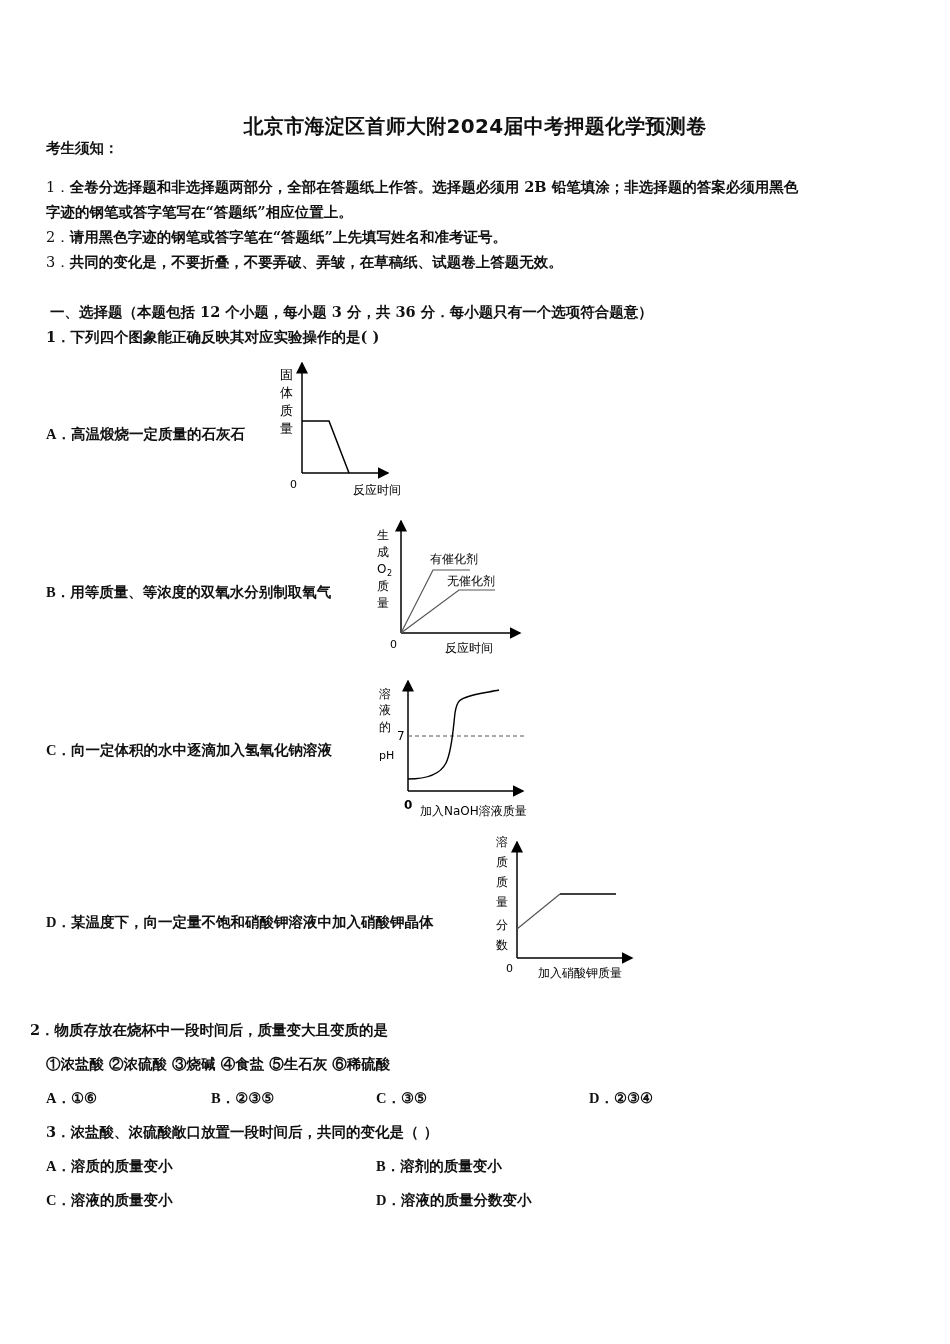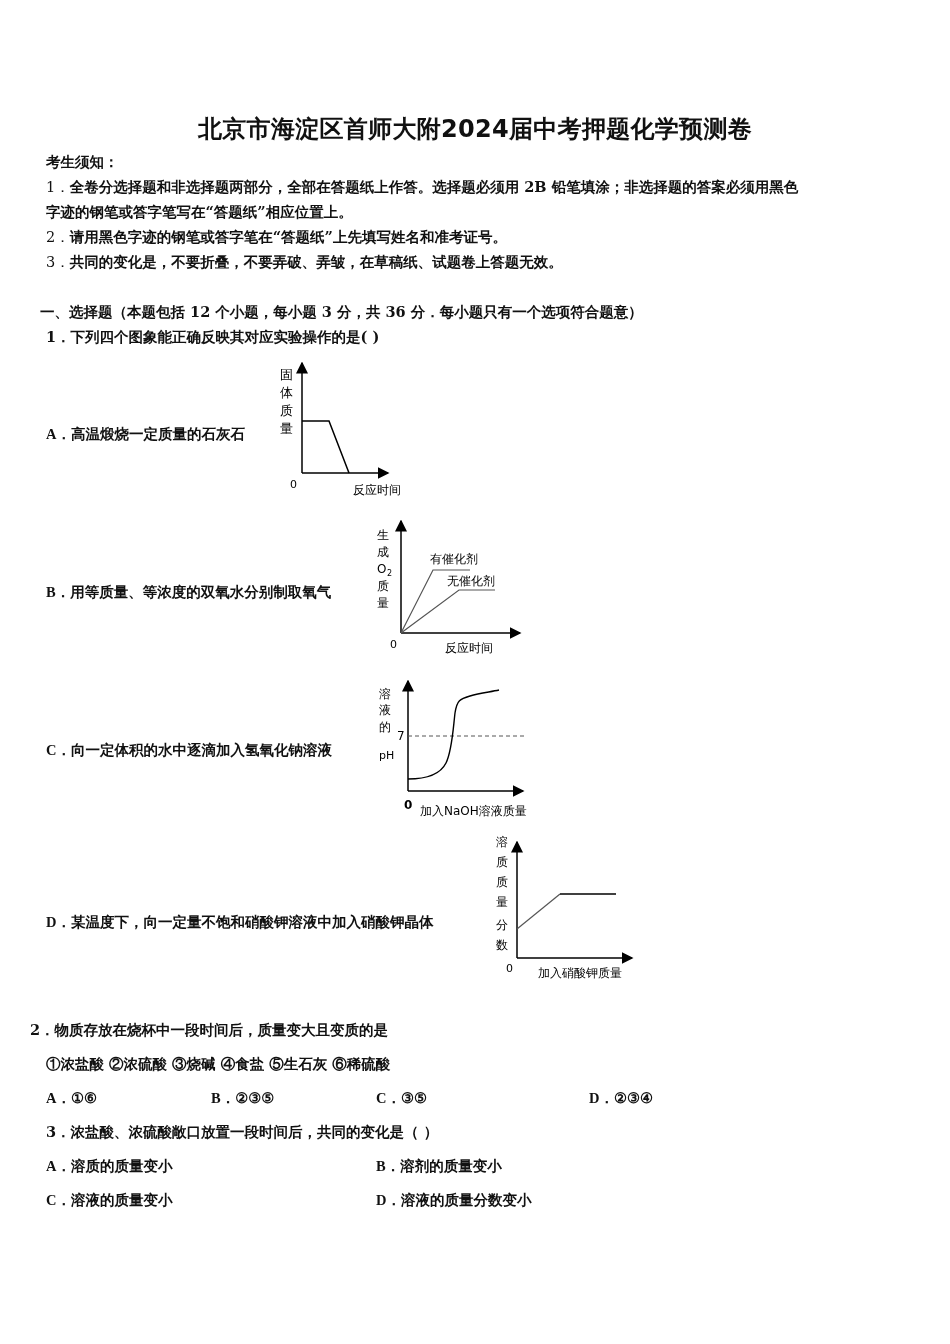--- a/index.html
+++ b/index.html
@@ -1,45 +1,45 @@
 <!DOCTYPE html>
 <html><head>
 <meta charset="utf-8">
 <style>
   html, body { margin: 0; padding: 0; background: #ffffff; }
   body { width: 950px; height: 1344px; position: relative; overflow: hidden;
          font-family: "DejaVu Serif", "Liberation Serif", serif; color: #111; }
   .abs { position: absolute; white-space: nowrap; }
   .title { left: 0; width: 950px; top: 113px; text-align: center;
            font-family: "DejaVu Sans", "Liberation Sans", sans-serif;
-           font-weight: bold; font-size: 24px; letter-spacing: 0.3px; }
+           font-weight: bold; font-size: 20px; letter-spacing: 0.3px; }
   .txt { font-size: 14.5px; line-height: 18px; }
   .bold { font-weight: bold; }
   .opt-label { font-family: "Liberation Serif", "DejaVu Serif", serif; font-weight: bold; }
   svg text { font-family: "DejaVu Sans", "Liberation Sans", sans-serif; }
   .chart { position: absolute; }
 </style>
 </head>
 <body>
 
 <div class="abs title">北京市海淀区首师大附2024届中考押题化学预测卷</div>
 
-<div class="abs txt bold" style="left:46px; top:153px;">考生须知：</div>
+<div class="abs txt bold" style="left:46px; top:139px;">考生须知：</div>
 <div class="abs txt" style="left:46px; top:178px;">
   <span>1．</span><span class="bold">全卷分选择题和非选择题两部分，全部在答题纸上作答。选择题必须用 2B 铅笔填涂；非选择题的答案必须用黑色</span>
 </div>
 <div class="abs txt bold" style="left:46px; top:203px;">字迹的钢笔或答字笔写在“答题纸”相应位置上。</div>
 <div class="abs txt" style="left:46px; top:228px;">
   <span>2．</span><span class="bold">请用黑色字迹的钢笔或答字笔在“答题纸”上先填写姓名和准考证号。</span>
 </div>
 <div class="abs txt" style="left:46px; top:253px;">
   <span>3．</span><span class="bold">共同的变化是，不要折叠，不要弄破、弄皱，在草稿纸、试题卷上答题无效。</span>
 </div>
 
-<div class="abs txt bold" style="left:40px; top:303px;">一、选择题（本题包括 12 个小题，每小题 3 分，共 36 分．每小题只有一个选项符合题意）</div>
+<div class="abs txt bold" style="left:50px; top:303px;">一、选择题（本题包括 12 个小题，每小题 3 分，共 36 分．每小题只有一个选项符合题意）</div>
 
 <div class="abs txt bold" style="left:46px; top:328px;">1．下列四个图象能正确反映其对应实验操作的是( )</div>
 
 <div class="abs txt bold" style="left:46px; top:425px;">
   <span class="opt-label">A．</span><span>高温煅烧一定质量的石灰石</span>
 </div>
 <svg class="chart" style="left:270px; top:355px;" width="150" height="150" viewBox="0 0 150 150">
   <defs>
     <marker id="arr" markerWidth="8" markerHeight="8" refX="7" refY="4" orient="auto">
       <path d="M0,0 L8,4 L0,8 z" fill="#000"></path>

